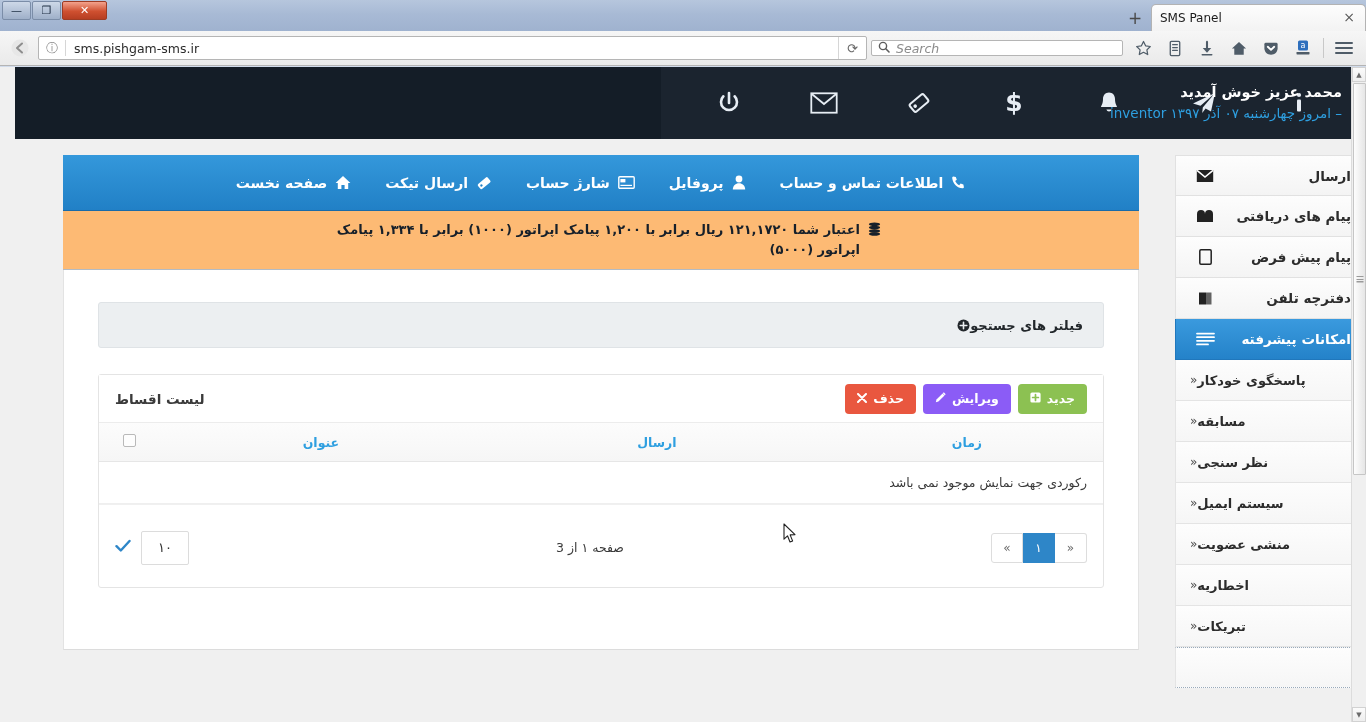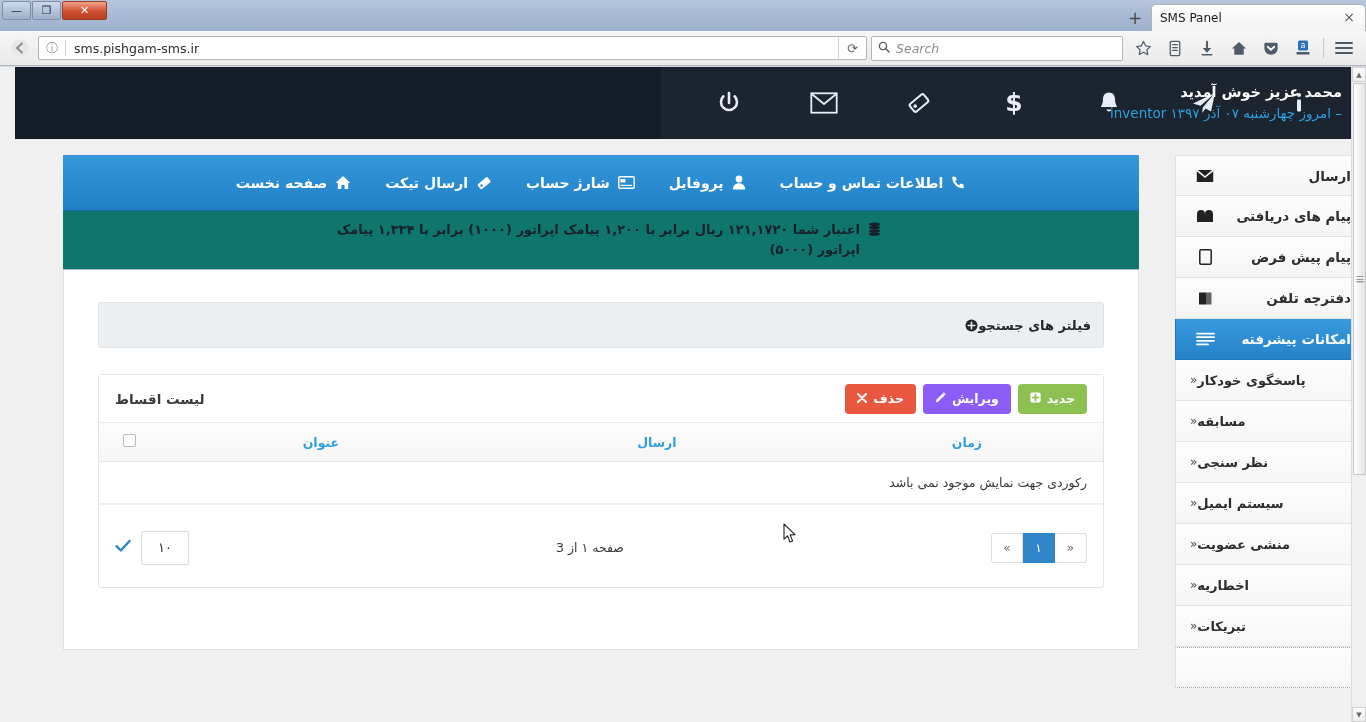--- a/index.html
+++ b/index.html
@@ -113,21 +113,21 @@
     flex: 1; padding-left: 8px;
     font-size: 12.5px; color: #2b2b2b;
   }
   .url-reload {
     width: 28px; height: 22px;
     border-left: 1px solid #d6d6d6;
     display:flex;align-items:center;justify-content:center;
     color:#676767; font-size:13px; cursor:pointer;
   }
   .searchbar {
-    width: 252px; height: 25px;
+    width: 252px; height: 16px;
     background: #fff;
     border: 1px solid #b5b5b5;
     border-radius: 2px;
     display: flex; align-items: center;
     direction: ltr; margin-right: 4px;
   }
   .search-icon-box { width: 24px; text-align:center; color:#6f6f6f; font-size:12px; }
   .search-ph { font-size:12.5px; color:#8b8b8b; font-style: italic; }
   .tb-icons { display:flex; align-items:center; direction:ltr; }
   .tb-ic {
@@ -265,21 +265,21 @@
   }
   .bn-item {
     display:flex; align-items:center; gap:8px;
     color:#ffffff; font-size: 14px; font-weight: bold;
     padding: 0 17px;
     cursor: pointer;
     white-space: nowrap;
   }
   .bn-item .bnic { display:flex; align-items:center; }
   .creditbar {
-    background: #0f766e;
+    background: #fdba74;
     border-bottom: 1px solid #b3bbc4;
     padding: 9px 16px;
     text-align: center;
   }
   .credit-text {
     display:inline-flex; align-items:flex-start; gap:8px;
     font-size: 13px; color:#17202a; font-weight:bold;
     line-height: 1.55;
     max-width: 560px;
     text-align: right;
@@ -292,21 +292,21 @@
     border-bottom: 1px solid #dcdcdc;
     padding: 32px 34px 28px 34px;
     min-height: 380px;
   }
   .filterbox {
     background: #eceff1;
     border: 1px solid #dfe3e6;
     border-radius: 3px;
     height: 46px;
     display:flex; align-items:center; justify-content:flex-start;
-    padding: 0 12px;
+    padding: 0 20px;
     margin-bottom: 26px;
     cursor: pointer;
   }
   .filterbox .ftxt { font-size:13px; color:#22272b; font-weight:bold; }
   .filterbox .fic { margin-right:0; margin-left:7px; order:2; display:flex;align-items:center; }
 
   .tablecard {
     border: 1px solid #e4e4e4;
     border-radius: 3px;
     background: #fff;

